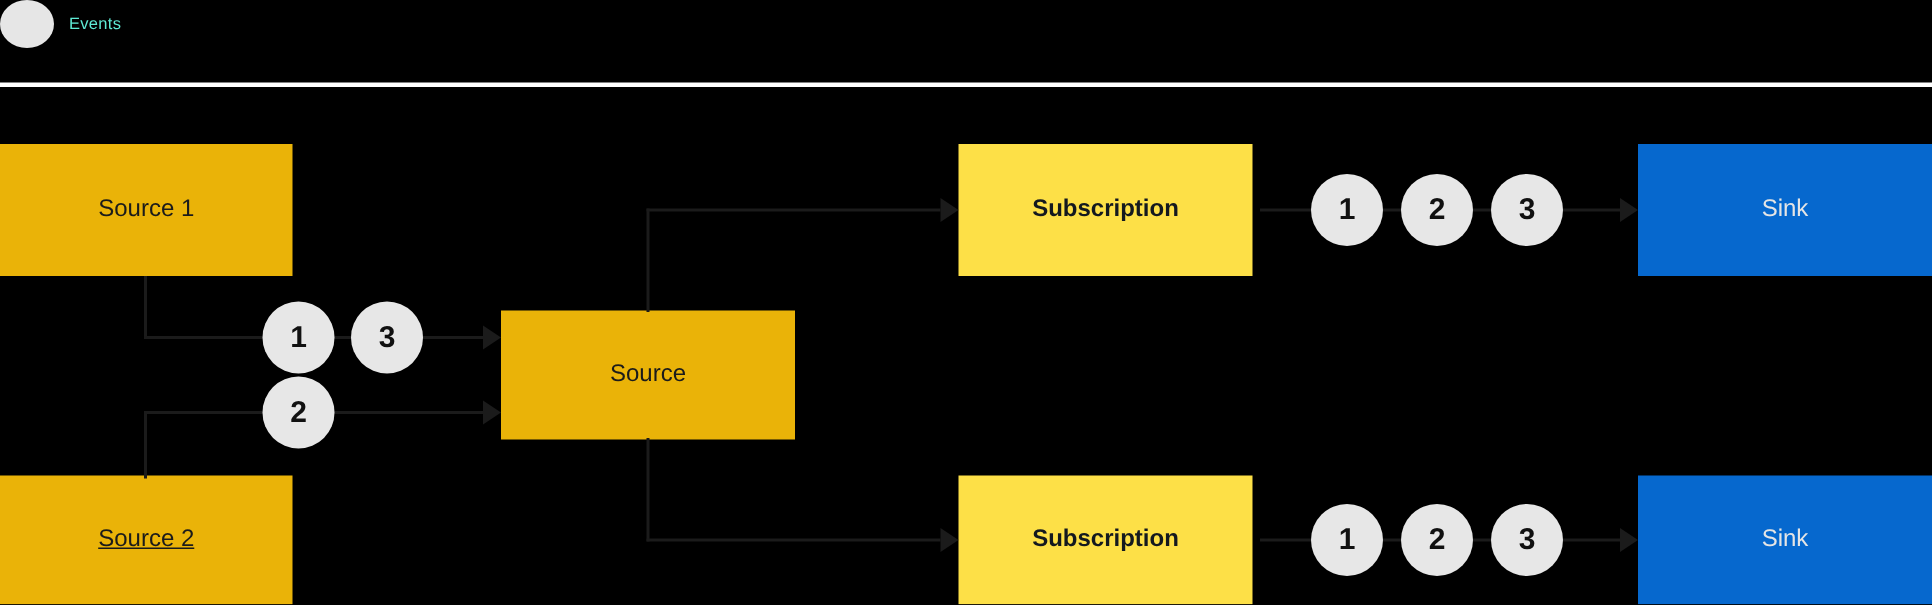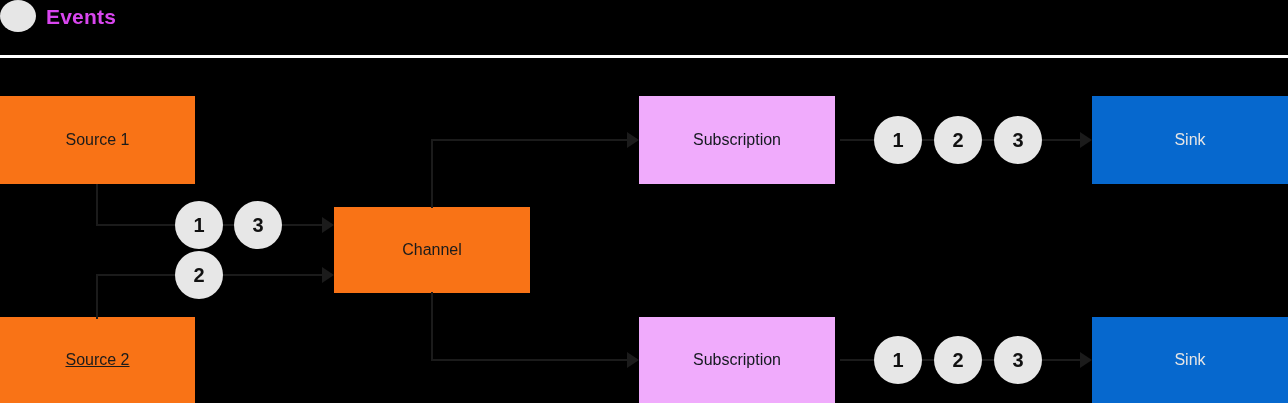--- a/index.html
+++ b/index.html
@@ -25,23 +25,23 @@
     top: 0px;
     width: 36px;
     height: 32px;
     background: #e6e6e6;
     border-radius: 50%;
   }
   .legend-label {
     position: absolute;
     left: 46px;
     top: 3px;
-    font-size: 21px;
-    font-weight: bold;
-    color: #d946ef;
+    font-size: 11px;
+    font-weight: normal;
+    color: #5eead4;
     letter-spacing: 0.2px;
     line-height: 27px;
     white-space: nowrap;
   }
   .divider {
     position: absolute;
     left: 0px;
     top: 55px;
     width: 1288px;
     height: 3px;
@@ -52,22 +52,22 @@
   .node {
     position: absolute;
     display: flex;
     align-items: center;
     justify-content: center;
     font-size: 16px;
     line-height: 1.2;
     text-align: center;
     box-sizing: border-box;
   }
-  .node-gray   { background: #f97316; color: #1b1b1b; }
-  .node-blue   { background: #f0abfc; color: #14191f; }
+  .node-gray   { background: #eab308; color: #1b1b1b; }
+  .node-blue   { background: #fde047; color: #14191f; font-weight: bold; }
   .node-accent { background: #0668ce; color: #e5e5e5; }
 
   #source1      { left: 0px;    top: 96px;  width: 195px; height: 88px; }
   #source2      { left: 0px;    top: 317px; width: 195px; height: 86px; text-decoration: underline; }
   #channel      { left: 334px;  top: 207px; width: 196px; height: 86px; }
   #subscription1{ left: 639px;  top: 96px;  width: 196px; height: 88px; }
   #subscription2{ left: 639px;  top: 317px; width: 196px; height: 86px; }
   #sink1        { left: 1092px; top: 96px;  width: 196px; height: 88px; }
   #sink2        { left: 1092px; top: 317px; width: 196px; height: 86px; }
 
@@ -110,21 +110,21 @@
 <body>
 
 <div id="canvas">
 
   <div class="legend-dot"></div>
   <div class="legend-label">Events</div>
   <div class="divider"></div>
 
   <div class="node node-gray" id="source1">Source 1</div>
   <div class="node node-gray" id="source2">Source 2</div>
-  <div class="node node-gray" id="channel">Channel</div>
+  <div class="node node-gray" id="channel">Source</div>
   <div class="node node-blue" id="subscription1">Subscription</div>
   <div class="node node-blue" id="subscription2">Subscription</div>
   <div class="node node-accent" id="sink1">Sink</div>
   <div class="node node-accent" id="sink2">Sink</div>
 
   <div class="edge-v" style="left:96px; top:184px; height:42px;"></div>
   <div class="edge-h" style="left:96px; top:224px; width:226px;"></div>
   <div class="arrow-head" style="left:322px; top:217px;"></div>
 
   <div class="edge-v" style="left:96px; top:274px; height:45px;"></div>

